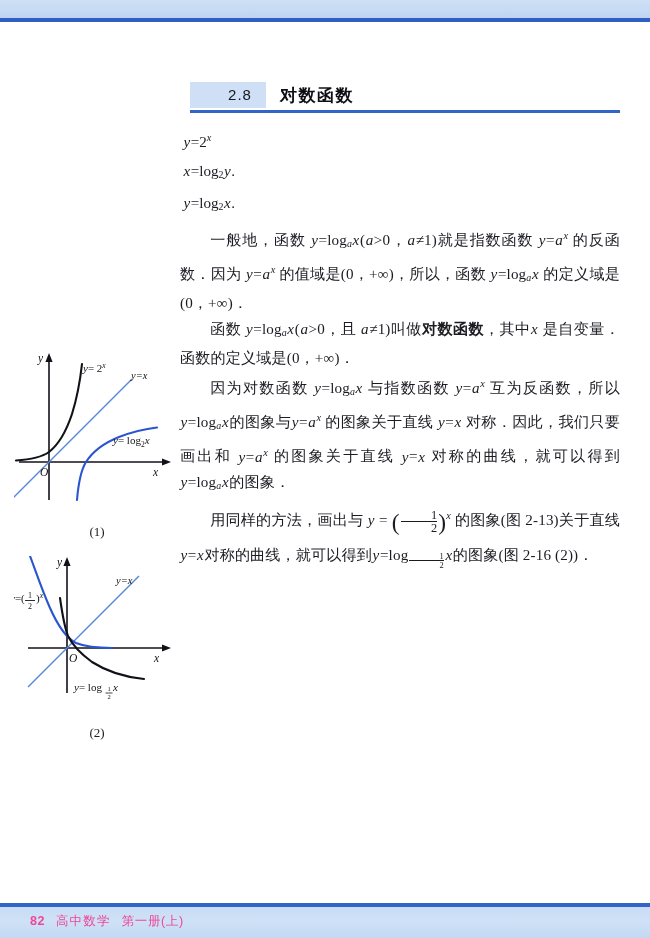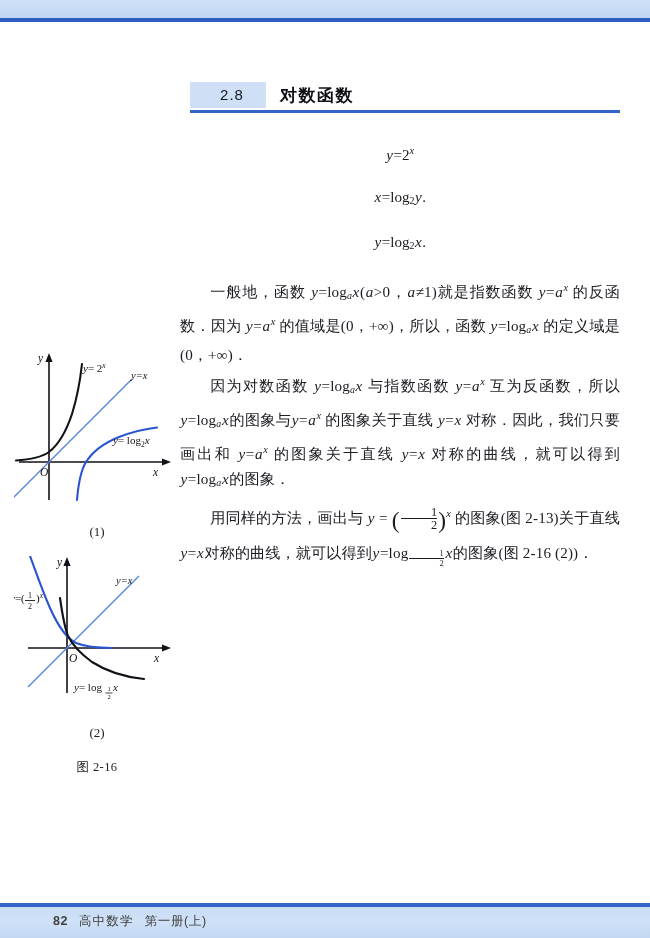--- a/index.html
+++ b/index.html
@@ -40,43 +40,42 @@
     left: 0; top: 907px;
     width: 650px; height: 31px;
     background: linear-gradient(180deg, #c9dcf5 0%, #cfe1f7 45%, #c3d8f3 100%);
   }
   .footer-text {
     position: absolute;
     left: 30px; top: 913px;
     font-family: "Liberation Sans", "DejaVu Sans", sans-serif;
     font-size: 12.5px;
     letter-spacing: .5px;
-    color: #404040;
+    color: #ec4899;
     white-space: nowrap;
-    margin-left: 23px;
   }
   .footer-text .pageno { margin-right: 11px; font-weight: 600; }
   .footer-text .bookname { letter-spacing: 1.2px; }
   .footer-text .vol { margin-left: 11px; letter-spacing: .6px; }
 
   
   .section-head {
     position: absolute;
     left: 190px; top: 82px;
     width: 430px; height: 30px;
   }
   .sec-num-box {
     position: absolute;
     left: 0; top: 0;
     width: 76px; height: 26px;
     background: #cfe0f6;
   }
   .sec-num {
     position: absolute;
-    left: 4px; top: 0;
+    left: 12px; top: 0;
     width: 76px; height: 26px;
     line-height: 26px;
     text-align: center;
     font-family: "Liberation Sans", "DejaVu Sans", sans-serif;
     font-size: 15px;
     letter-spacing: 1px;
     color: #17171d;
   }
   .sec-title {
     position: absolute;
@@ -104,24 +103,24 @@
   .para {
     font-size: 15.1px;
     line-height: 25.6px;
     text-align: justify;
     text-justify: inter-ideograph;
     margin: 0;
     letter-spacing: .15px;
   }
   .para.indent { text-indent: 2em; }
   .eq {
-    margin: 16px;
+    margin: 3px;
     font-size: 15.1px;
     line-height: 25.6px;
-    text-align: center;
+    text-align: left;
   }
 
   
   i.v { font-style: italic; font-family: "Liberation Serif", serif; padding: 0 .5px; }
   .sup { font-size: .68em; vertical-align: super; font-style: italic; }
   .sub { font-size: .66em; vertical-align: -.25em; font-style: normal; }
   .sub-i { font-size: .66em; vertical-align: -.25em; font-style: italic; }
   .bold { font-weight: bold; }
   .nw { white-space: nowrap; }
 
@@ -189,20 +188,21 @@
 
 
   <p class="eq"><i class="v">x</i>=log<span class="sub">2</span><i class="v">y</i>.</p>
 
 
   <p class="eq"><i class="v">y</i>=log<span class="sub">2</span><i class="v">x</i>.</p>
 
 
   <p class="para indent">一般地，函数 <span class="nw"><i class="v">y</i>=log<span class="sub-i">a</span><i class="v">x</i>(<i class="v">a</i>&gt;0，<i class="v">a</i>≠1)</span>就是指数函数 <span class="nw"><i class="v">y</i>=<i class="v">a</i><span class="sup">x</span></span> 的反函数．因为 <span class="nw"><i class="v">y</i>=<i class="v">a</i><span class="sup">x</span></span> 的值域是(0，+∞)，所以，函数 <span class="nw"><i class="v">y</i>=log<span class="sub-i">a</span><i class="v">x</i></span> 的定义域是(0，+∞)．</p>
 
+  <p class="para indent">函数 <span class="nw"><i class="v">y</i>=log<span class="sub-i">a</span><i class="v">x</i>(<i class="v">a</i>&gt;0，且 <i class="v">a</i>≠1)</span>叫做<span class="bold">对数函数</span>，其中<i class="v">x</i> 是自变量．函数的定义域是(0，+∞)．</p>
 
 
   <p class="para indent">因为对数函数 <span class="nw"><i class="v">y</i>=log<span class="sub-i">a</span><i class="v">x</i></span> 与指数函数 <span class="nw"><i class="v">y</i>=<i class="v">a</i><span class="sup">x</span></span> 互为反函数，所以 <span class="nw"><i class="v">y</i>=log<span class="sub-i">a</span><i class="v">x</i></span>的图象与<span class="nw"><i class="v">y</i>=<i class="v">a</i><span class="sup">x</span></span> 的图象关于直线 <span class="nw"><i class="v">y</i>=<i class="v">x</i></span> 对称．因此，我们只要画出和 <span class="nw"><i class="v">y</i>=<i class="v">a</i><span class="sup">x</span></span> 的图象关于直线 <span class="nw"><i class="v">y</i>=<i class="v">x</i></span> 对称的曲线，就可以得到 <span class="nw"><i class="v">y</i>=log<span class="sub-i">a</span><i class="v">x</i></span>的图象．</p>
 
 
   <p class="para indent tall" style="line-height:33px;">用同样的方法，画出与 <span class="nw"><i class="v">y</i> = <span class="paren-big">(</span><span class="frac"><span class="num">1</span><span class="den">2</span></span><span class="paren-big">)</span><span class="sup">x</span></span> 的图象(图 2-13)关于直线 <span class="nw"><i class="v">y</i>=<i class="v">x</i></span>对称的曲线，就可以得到<span class="nw"><i class="v">y</i>=log<span class="frac small"><span class="num">1</span><span class="den">2</span></span><i class="v">x</i></span>的图象(图 2-16 (2))．</p>
 
 </div>
 
 <div class="fig-col">
@@ -264,20 +264,19 @@
         <text x="60" y="135" font-size="11"><tspan font-style="italic">y</tspan>= log</text>
         <text x="95" y="135" font-size="6.5" text-anchor="middle">1</text>
         <line x1="91.5" y1="137" x2="98.5" y2="137" stroke="#14141a" stroke-width="0.8"></line>
         <text x="95" y="143" font-size="6.5" text-anchor="middle">2</text>
         <text x="99" y="135" font-size="11" font-style="italic">x</text>
       </g>
     </svg>
     <div class="fig-caption">(2)</div>
   </div>
 
-  <div class="fig-label" style="margin-top:18px;">图 2-16</div>
 </div>
 
 <div class="bottom-rule"></div>
 <div class="bottom-band"></div>
 <div class="footer-text">
   <span class="pageno">82</span><span class="bookname">高中数学</span><span class="vol">第一册(上)</span>
 </div>
 
 </body></html>

